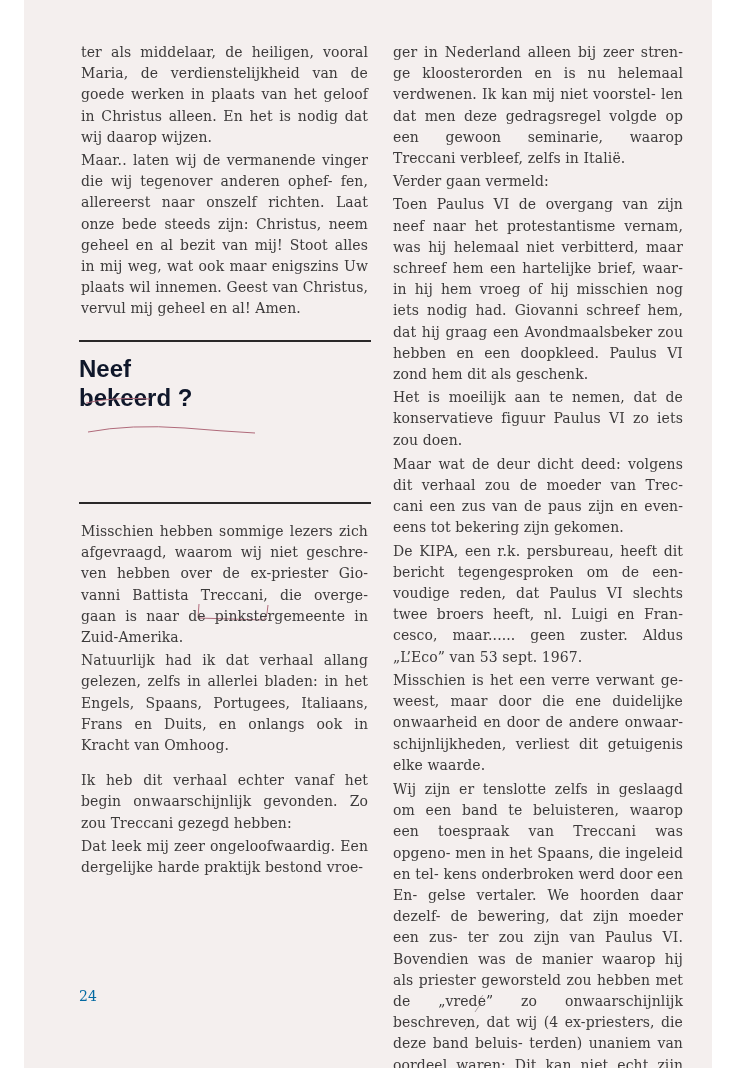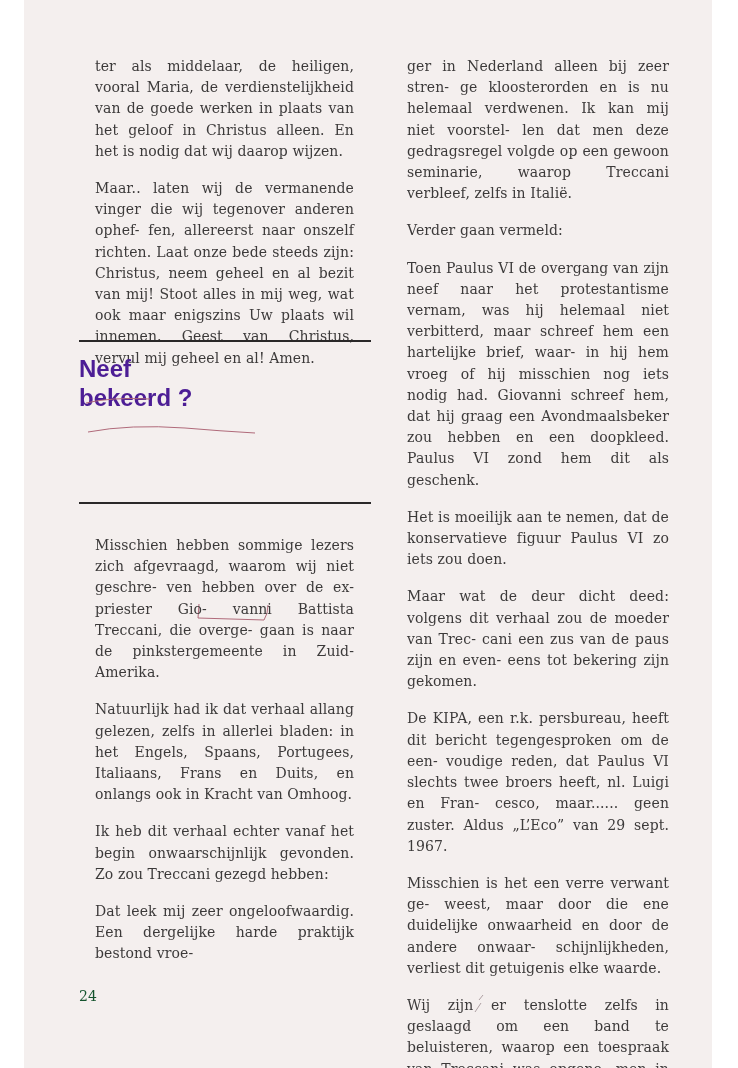--- a/index.html
+++ b/index.html
@@ -18,50 +18,50 @@
     .col {
       position: absolute;
       font-family: "DejaVu Serif", "Liberation Serif", serif;
       font-size: 14px;
       line-height: 21.2px;
       color: #3c3a3a;
       letter-spacing: 0.1px;
     }
     .col.left { left: 79px; top: 40px; width: 291px; }
     .col.right { left: 391px; top: 40px; width: 294px; }
-    .col p { margin: 16px; text-align: justify; text-align-last: left; }
+    .col p { margin: 2px; text-align: justify; text-align-last: left; }
     .col p.gap { margin-top: 14px; }
     .col p.gap-sm { margin-top: 3px; }
     .rule {
       position: absolute;
       left: 79px; width: 292px;
       height: 2px; background: #2a2828;
     }
     .rule.r1 { top: 340px; }
     .rule.r2 { top: 502px; }
     .heading {
       position: absolute;
       left: 79px; top: 355px;
       font-family: "Liberation Sans", "DejaVu Sans", sans-serif;
       font-weight: bold;
       font-size: 24px;
       line-height: 28.5px;
-      color: #4c1d95;
+      color: #0f172a;
     }
     .heading div { white-space: nowrap; }
     .pen {
       position: absolute;
       pointer-events: none;
     }
     .page-number {
       position: absolute;
       left: 79px; top: 988px;
       font-family: "DejaVu Serif", "Liberation Serif", serif;
       font-size: 14px;
-      color: #14532d;
+      color: #0369a1;
     }
     .inline-mark { position: relative; }
   </style>
 </head>
 <body>
 
 <div class="paper"></div>
 
 <div class="col left">
   <p>ter als middelaar, de heiligen, vooral Maria, de verdienstelijkheid van de goede werken in plaats van het geloof in Christus alleen. En het is nodig dat wij daarop wijzen.</p>
@@ -92,16 +92,16 @@
 </div>
 
 <div class="page-number">24</div>
 
 <div class="col right">
   <p>ger in Nederland alleen bij zeer stren- ge kloosterorden en is nu helemaal verdwenen. Ik kan mij niet voorstel- len dat men deze gedragsregel volgde op een gewoon seminarie, waarop Treccani verbleef, zelfs in Italië.</p>
   <p>Verder gaan vermeld:</p>
   <p>Toen Paulus VI de overgang van zijn neef naar het protestantisme vernam, was hij helemaal niet verbitterd, maar schreef hem een hartelijke brief, waar- in hij hem vroeg of hij misschien nog iets nodig had. Giovanni schreef hem, dat hij graag een Avondmaalsbeker zou hebben en een doopkleed. Paulus VI zond hem dit als geschenk.</p>
   <p>Het is moeilijk aan te nemen, dat de konservatieve figuur Paulus VI zo iets zou doen.</p>
   <p class="gap-sm">Maar wat de deur dicht deed: volgens dit verhaal zou de moeder van Trec- cani een zus van de paus zijn en even- eens tot bekering zijn gekomen.</p>
-  <p>De KIPA, een r.k. persbureau, heeft dit bericht tegengesproken om de een- voudige reden, dat Paulus VI slechts twee broers heeft, nl. Luigi en Fran- cesco, maar...... geen zuster. Aldus „L’Eco” van 29 sept. 1967.</p>
+  <p>De KIPA, een r.k. persbureau, heeft dit bericht tegengesproken om de een- voudige reden, dat Paulus VI slechts twee broers heeft, nl. Luigi en Fran- cesco, maar...... geen zuster. Aldus „L’Eco” van 53 sept. 1967.</p>
   <p>Misschien is het een verre verwant ge- weest, maar door die ene duidelijke onwaarheid en door de andere onwaar- schijnlijkheden, verliest dit getuigenis elke waarde.</p>
   <p class="gap-sm">Wij zijn er tenslotte zelfs in geslaagd om een band te beluisteren, waarop een toespraak van Treccani was opgeno- men in het Spaans, die ingeleid en tel- kens onderbroken werd door een En- gelse vertaler. We hoorden daar dezelf- de bewering, dat zijn moeder een zus- ter zou zijn van Paulus VI. Bovendien was de manier waarop hij als priester geworsteld zou hebben met de „vrede” zo onwaarschijnlijk beschreven, dat wij (4 ex-priesters, die deze band beluis- terden) unaniem van oordeel waren: Dit kan niet echt zijn geweest.</p>
 </div>
 
 </body></html>

